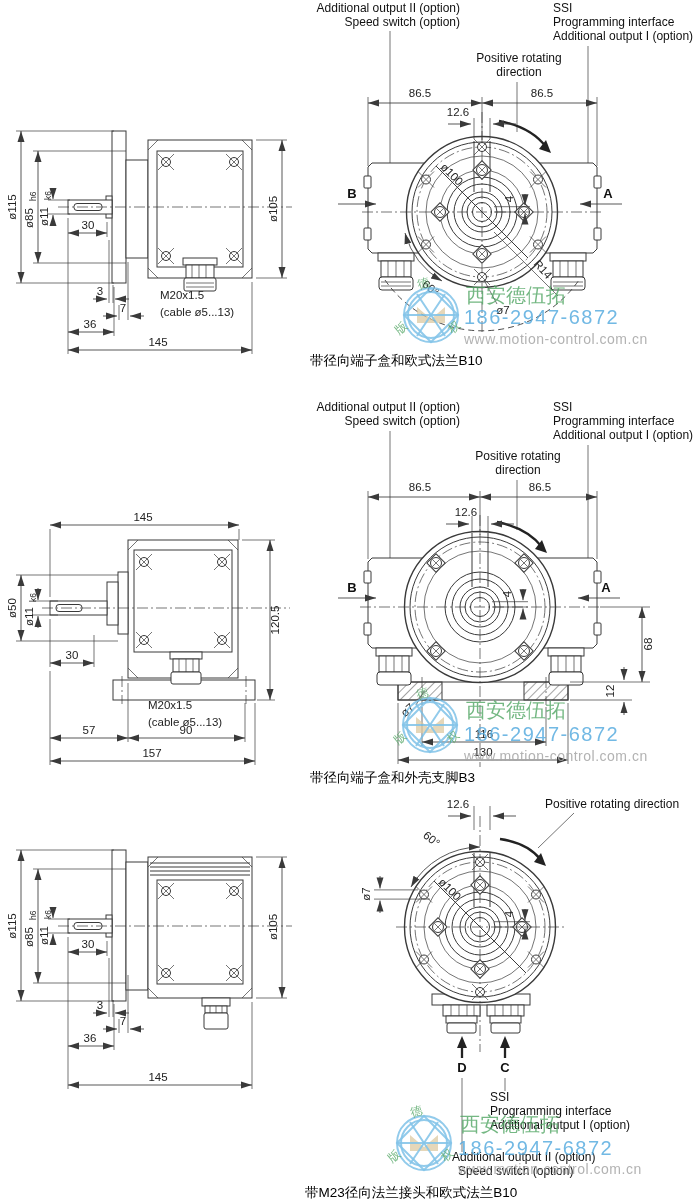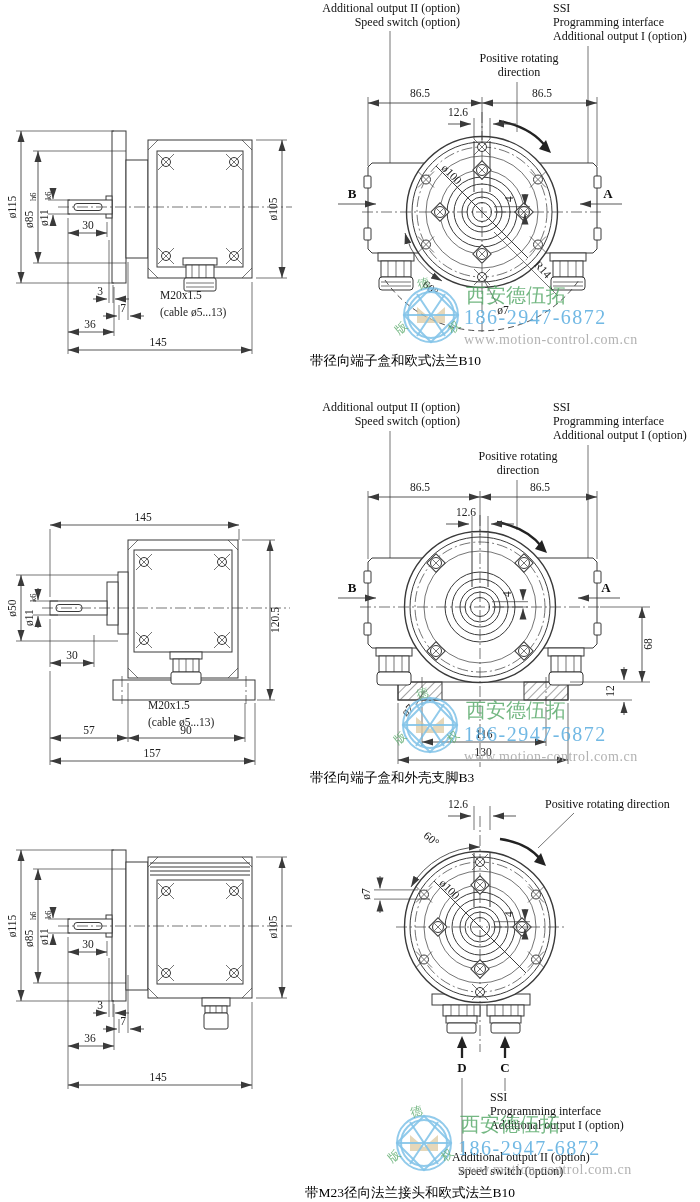--- a/index.html
+++ b/index.html
@@ -1,17 +1,17 @@
 <!DOCTYPE html>
 <html><head>
 <meta charset="utf-8">
 <style>
   html,body{margin:0;padding:0;background:#fff;}
   .page{position:relative;width:700px;height:1202px;background:#ffffff;overflow:hidden;
-        font-family:Liberation Serif, serif;}
+        font-family:Liberation Sans, sans-serif;}
   svg{position:absolute;left:0;display:block;}
   
   .s  {stroke:#3a3a3a;fill:none;stroke-width:1;}
   .th {stroke:#3a3a3a;fill:none;stroke-width:.7;}
   .wf {fill:#ffffff;stroke:#3a3a3a;stroke-width:1;}
   .cl {stroke:#3a3a3a;fill:none;stroke-width:.7;stroke-dasharray:11 3 2 3;}
   .dsh{stroke:#3a3a3a;fill:none;stroke-width:.9;stroke-dasharray:6 4;}
   .dl {stroke:#3a3a3a;fill:none;stroke-width:.85;}
   .thick{stroke:#222;fill:none;stroke-width:2.3;}
   .fillh{fill:#222;stroke:none;}

